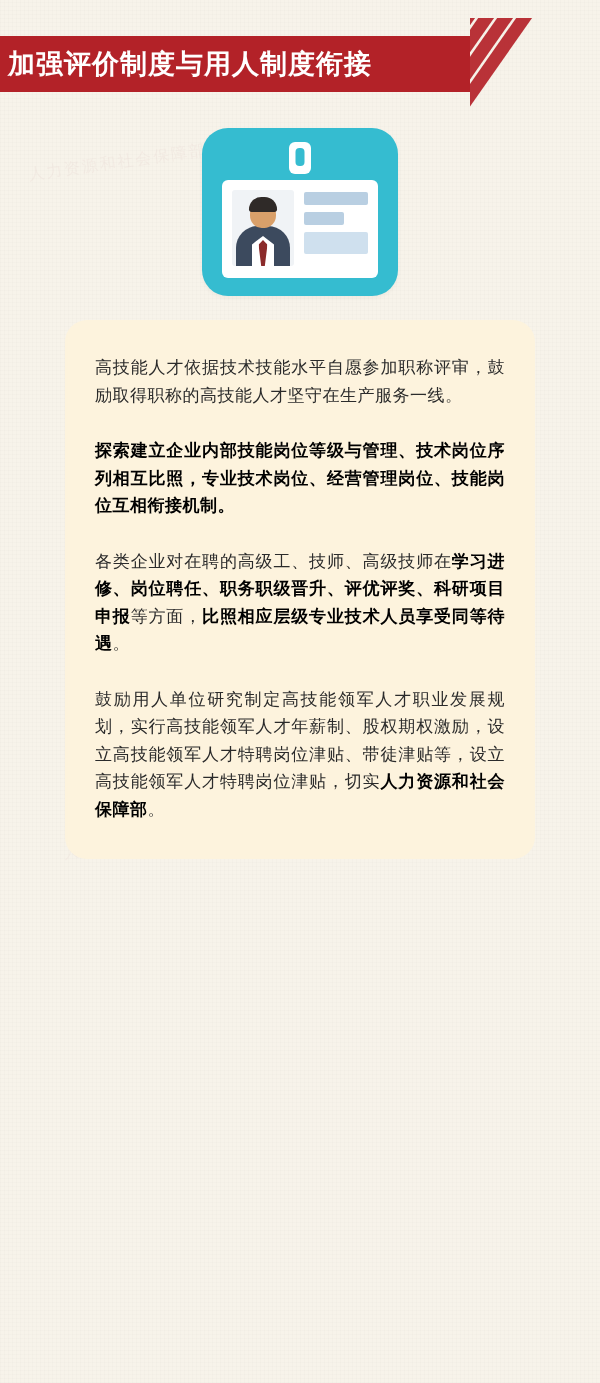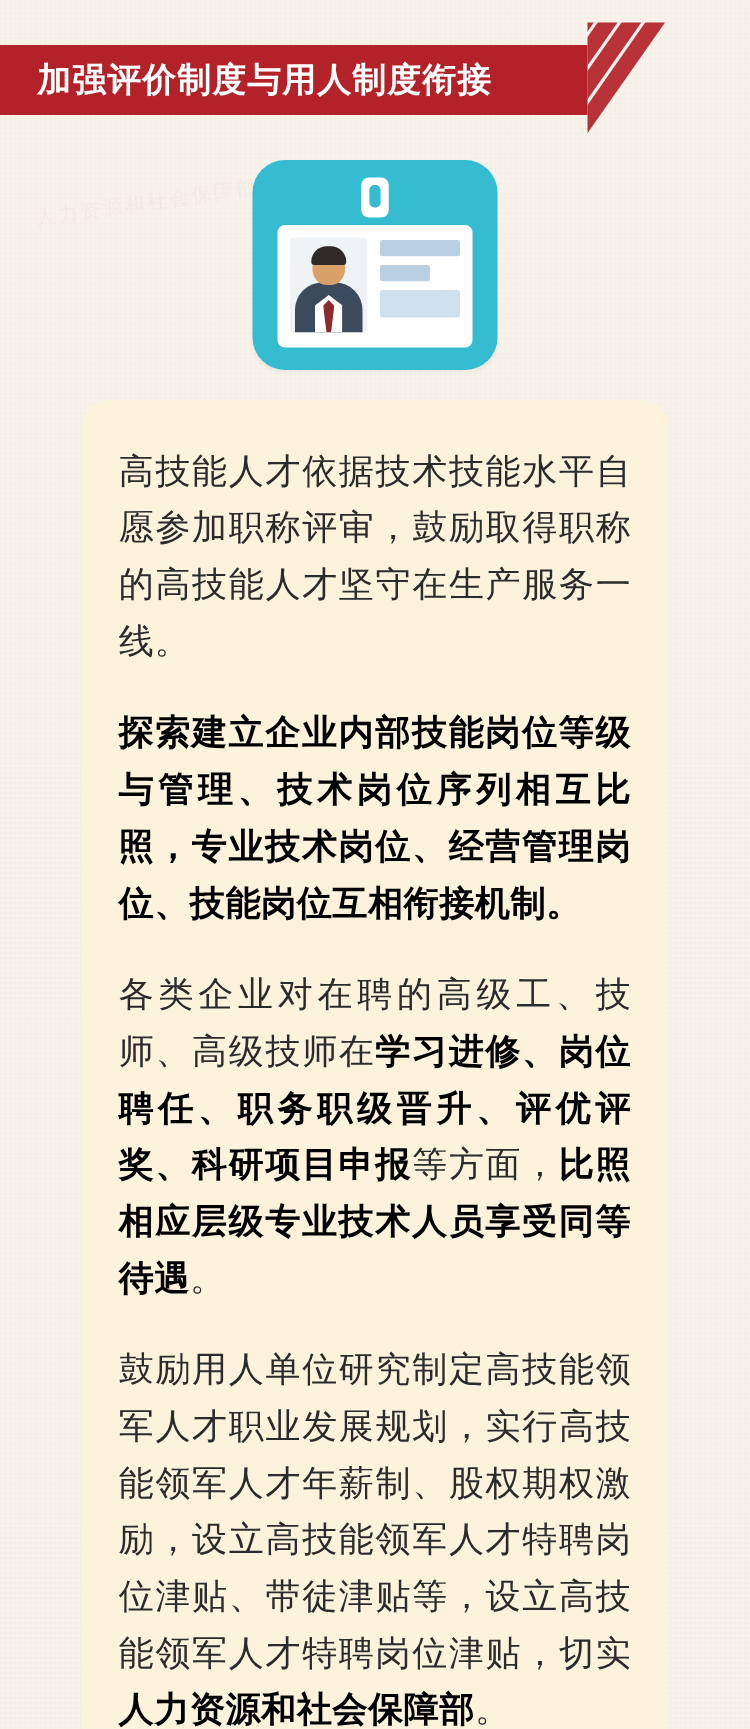--- a/index.html
+++ b/index.html
@@ -58,21 +58,21 @@
   }
   .banner-ribbon {
     position: absolute;
     left: 0;
     top: 18px;
     width: 470px;
     height: 56px;
     background: #b32228;
     display: flex;
     align-items: center;
-    padding-left: 30px;
+    padding-left: 8px;
     box-sizing: border-box;
   }
   .banner-title {
     color: #ffffff;
     font-size: 27px;
     font-weight: bold;
     letter-spacing: 1px;
     line-height: 1;
     white-space: nowrap;
   }
@@ -225,21 +225,21 @@
   
   .card {
     position: relative;
     margin: 24px 65px 0 65px;
     background: #fdf3dd;
     border-radius: 22px;
     padding: 34px 30px 36px 30px;
     box-sizing: border-box;
   }
   .para {
-    font-size: 28px;
+    font-size: 17px;
     line-height: 1.62;
     color: #2b2b2b;
     margin: 0 0 28px 0;
     letter-spacing: 0.5px;
     text-align: justify;
   }
   .para:last-child { margin-bottom: 0; }
   .blue {
     color: #000000;
     font-weight: bold;

